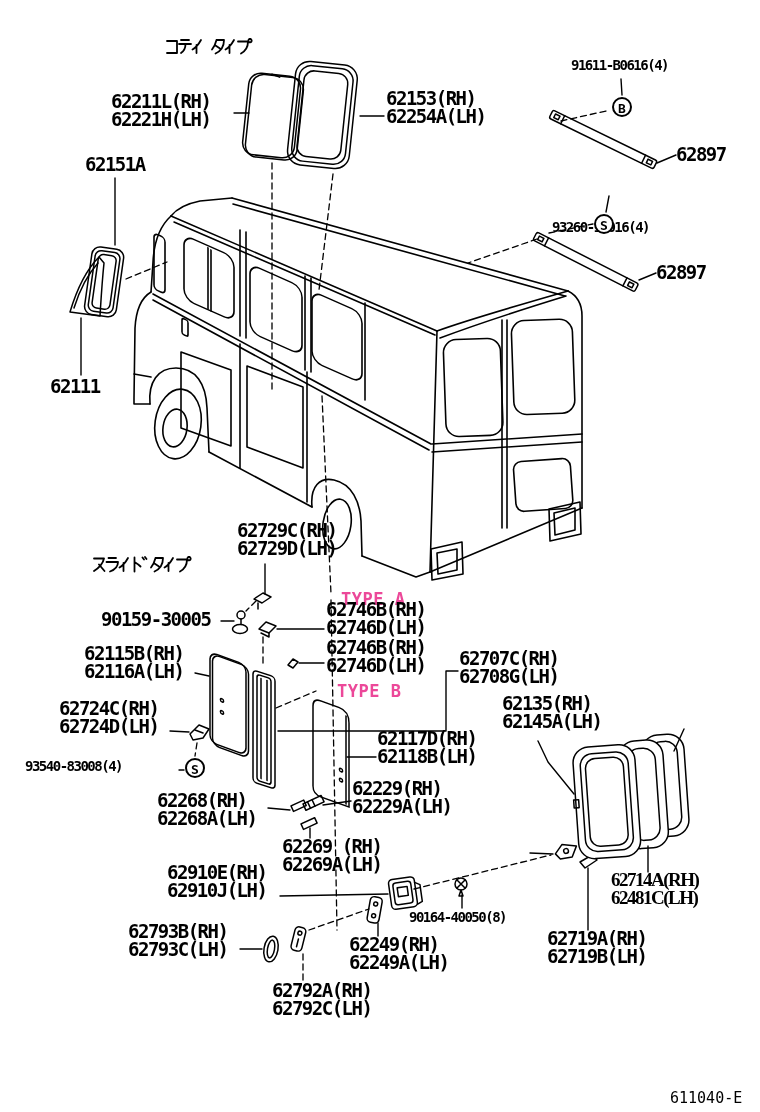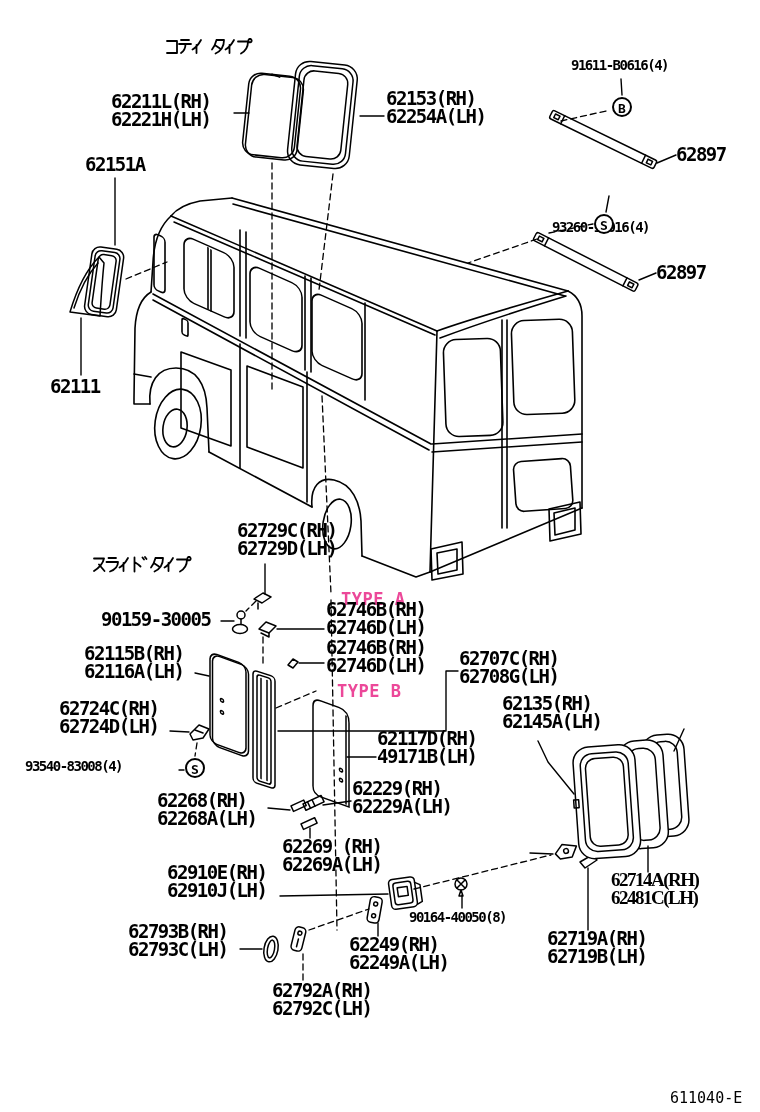--- a/index.html
+++ b/index.html
@@ -342,21 +342,21 @@
 62746D(LH)</div>
   <div class="callout" style="left:459px;top:649px;">62707C(RH)
 62708G(LH)</div>
   <div class="callout" style="left:84px;top:644px;">62115B(RH)
 62116A(LH)</div>
   <div class="callout" style="left:59px;top:699px;">62724C(RH)
 62724D(LH)</div>
   <div class="callout small-callout" style="left:25px;top:757px;">93540-83008(4)</div>
   <div class="type-label" style="left:337px;top:683px;">TYPE B</div>
   <div class="callout" style="left:377px;top:729px;">62117D(RH)
-49171B(LH)</div>
+62118B(LH)</div>
   <div class="callout" style="left:502px;top:694px;">62135(RH)
 62145A(LH)</div>
   <div class="callout" style="left:157px;top:791px;">62268(RH)
 62268A(LH)</div>
   <div class="callout" style="left:352px;top:779px;">62229(RH)
 62229A(LH)</div>
   <div class="callout" style="left:282px;top:837px;">62269 (RH)
 62269A(LH)</div>
   <div class="callout" style="left:167px;top:863px;">62910E(RH)
 62910J(LH)</div>

